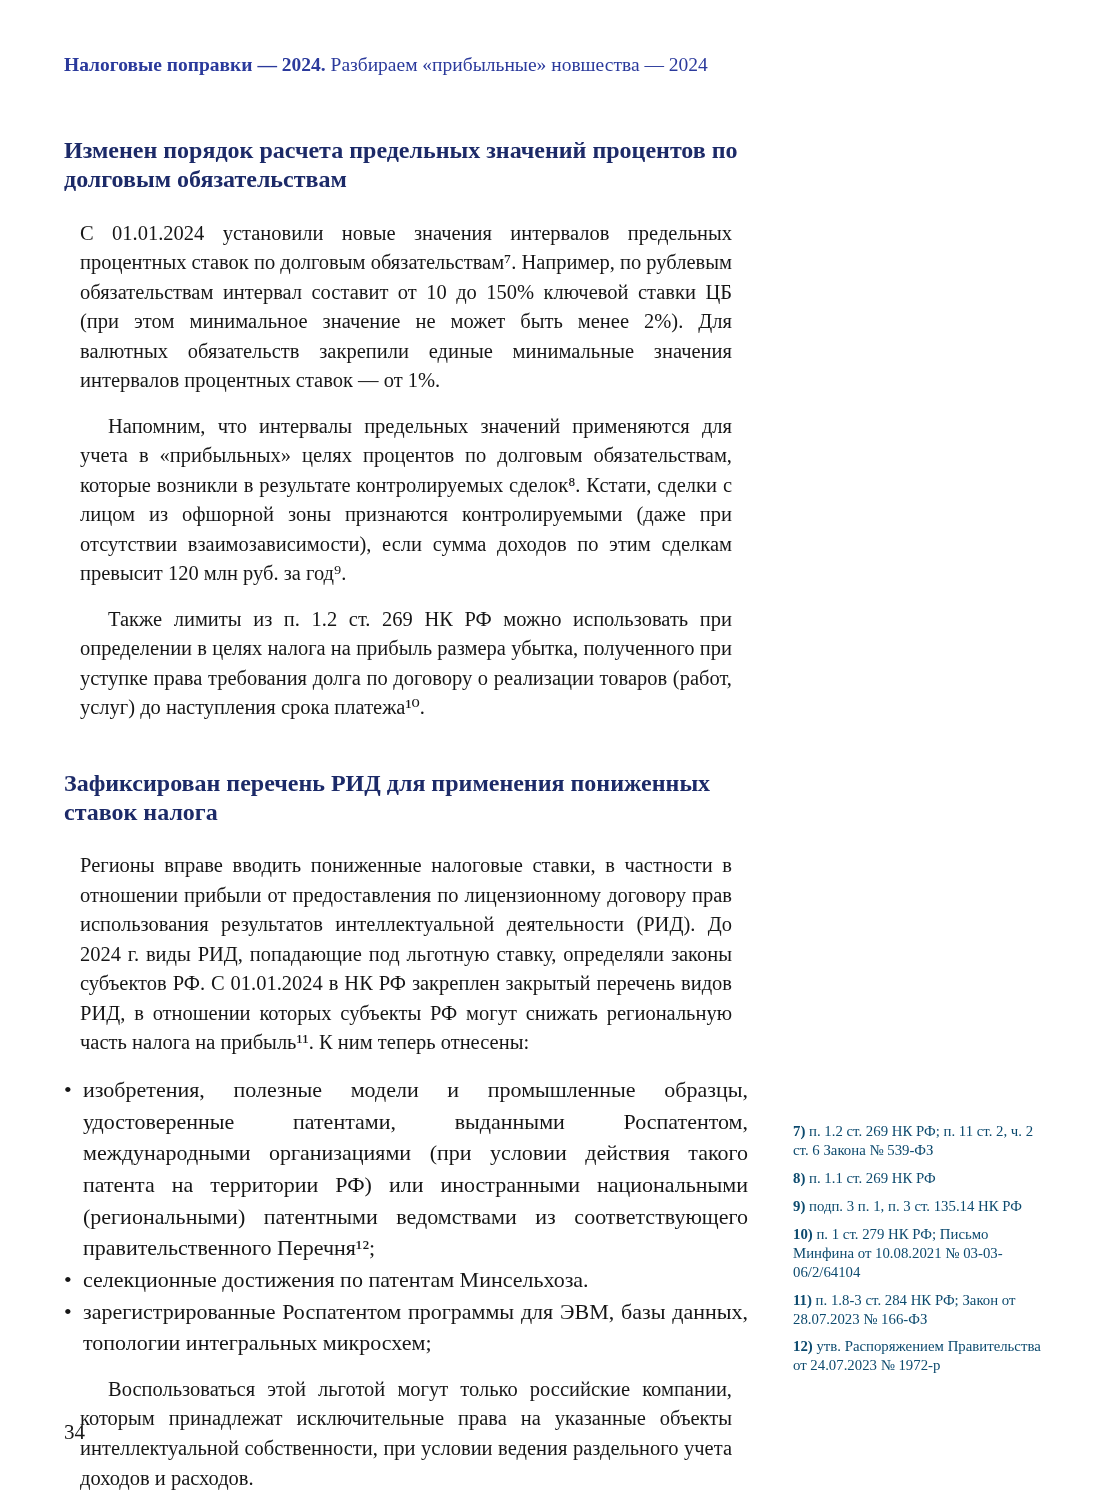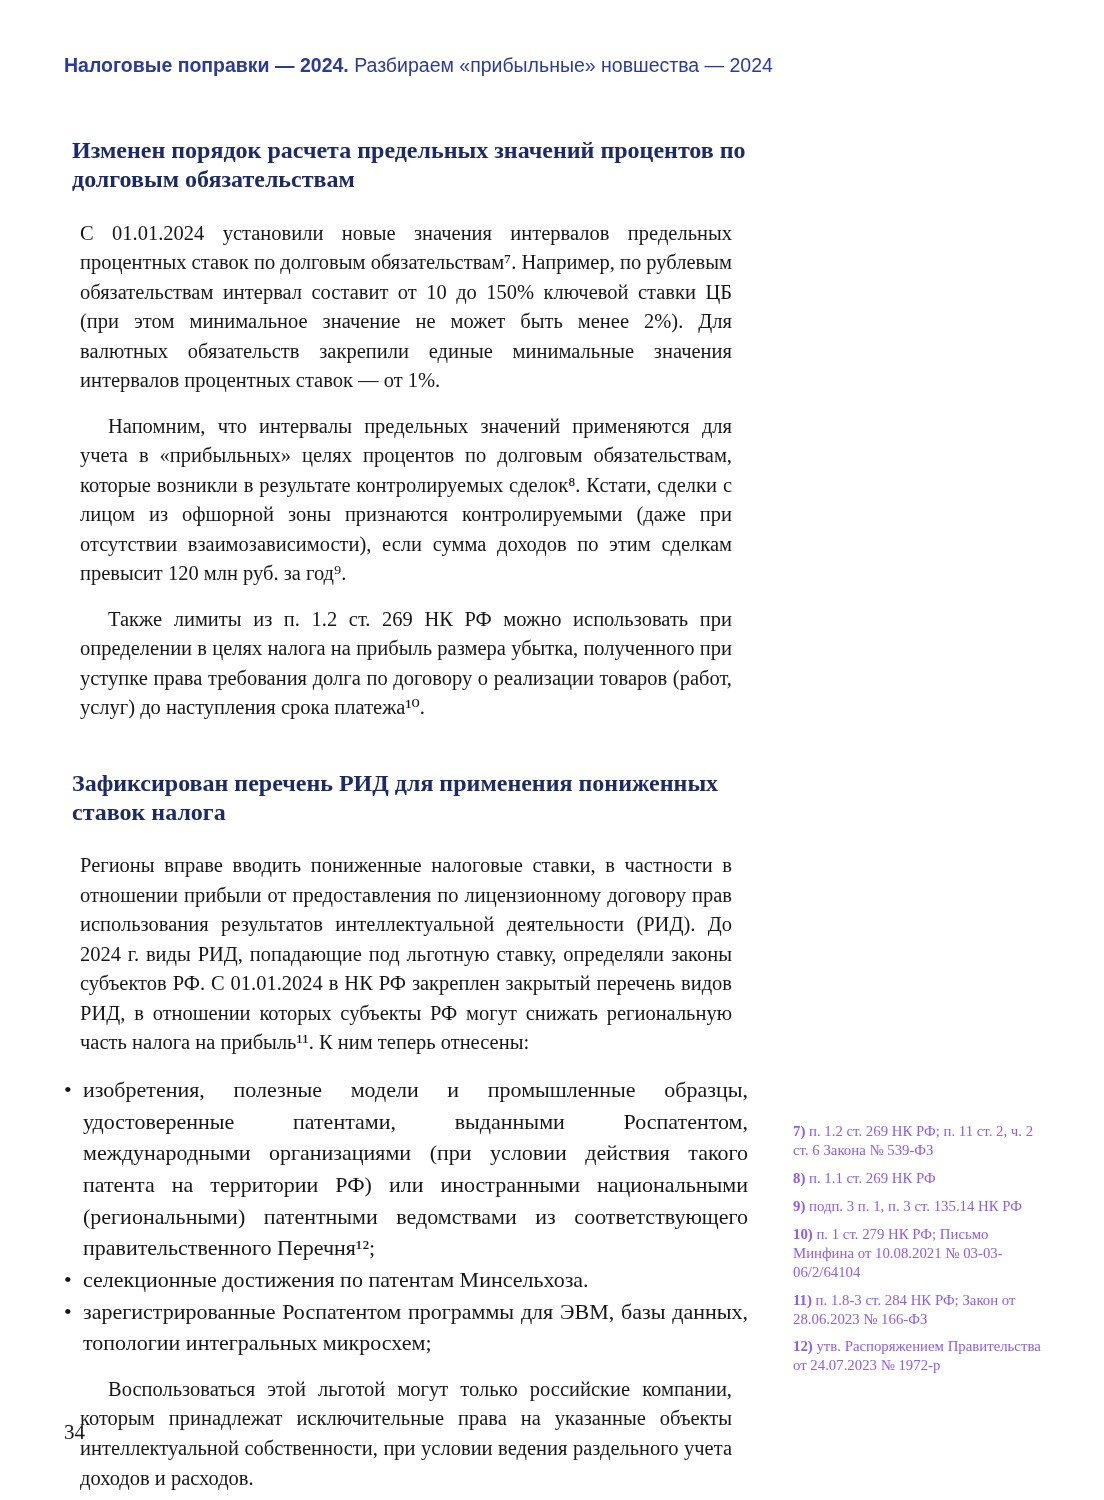--- a/index.html
+++ b/index.html
@@ -13,38 +13,38 @@
     position: relative;
     font-family: "Liberation Serif", "DejaVu Serif", serif;
     color: #161616;
     overflow: hidden;
   }
   .page-header {
     position: absolute;
     left: 64px;
     top: 54px;
     width: 900px;
-    font-family: Liberation Sans, sans-serif;
+    font-family: Liberation Serif, serif;
     font-size: 19.5px;
     color: #2b3a9c;
   }
   .page-header .hdr-bold { font-weight: bold; }
   .main-col {
     position: absolute;
     left: 64px;
     top: 136px;
     width: 684px;
   }
   h2.section-heading {
     font-family: "Liberation Serif", "DejaVu Serif", serif;
     font-size: 24px;
     line-height: 1.22;
     font-weight: bold;
     color: #1c2a68;
-    margin: 0 0 24px 8px;
+    margin: 0 0 24px 0;
   }
   h2.section-heading.second {
     margin-top: 46px;
   }
   p.body-par {
     font-size: 20.5px;
     line-height: 1.44;
     margin: 16px;
     text-align: justify;
     hyphens: auto;
@@ -71,21 +71,21 @@
     left: 0;
     top: 0;
   }
   .footnotes {
     position: absolute;
     left: 793px;
     top: 1122px;
     width: 255px;
     font-size: 14.8px;
     line-height: 1.28;
-    color: #8b5cf6;
+    color: #0c4a6e;
   }
   .footnote {
     margin-bottom: 9px;
     text-align: left;
   }
   .footnote .fn-num { font-weight: bold; }
   .page-number {
     position: absolute;
     left: 64px;
     top: 1420px;
@@ -131,20 +131,20 @@
   <div class="footnote">
     <span class="fn-num">8)</span><span> п. 1.1 ст. 269 НК РФ</span>
   </div>
   <div class="footnote">
     <span class="fn-num">9)</span><span> подп. 3 п. 1, п. 3 ст. 135.14 НК РФ</span>
   </div>
   <div class="footnote">
     <span class="fn-num">10)</span><span> п. 1 ст. 279 НК РФ; Письмо Минфина от 10.08.2021 № 03-03-06/2/64104</span>
   </div>
   <div class="footnote">
-    <span class="fn-num">11)</span><span> п. 1.8-3 ст. 284 НК РФ; Закон от 28.06.2023 № 166-ФЗ</span>
+    <span class="fn-num">11)</span><span> п. 1.8-3 ст. 284 НК РФ; Закон от 28.07.2023 № 166-ФЗ</span>
   </div>
   <div class="footnote">
     <span class="fn-num">12)</span><span> утв. Распоряжением Правительства от 24.07.2023 № 1972-р</span>
   </div>
 </div>
 
 <div class="page-number">34</div>
 
 </body></html>

